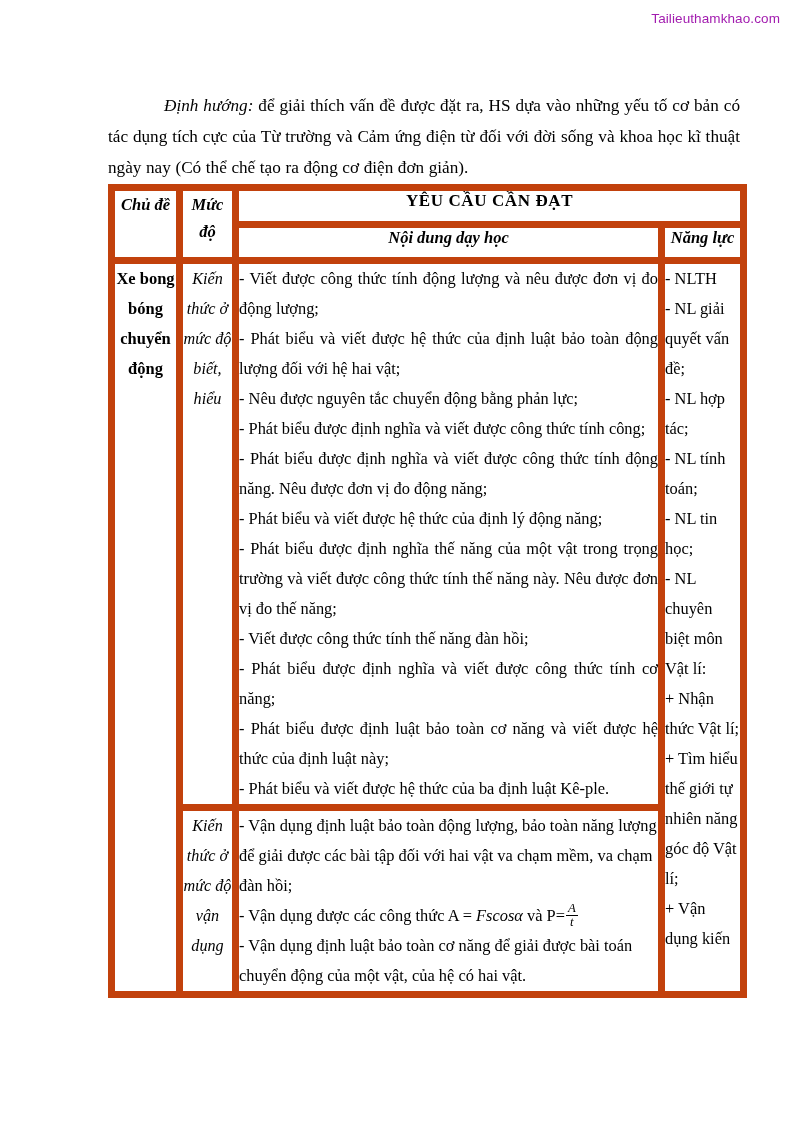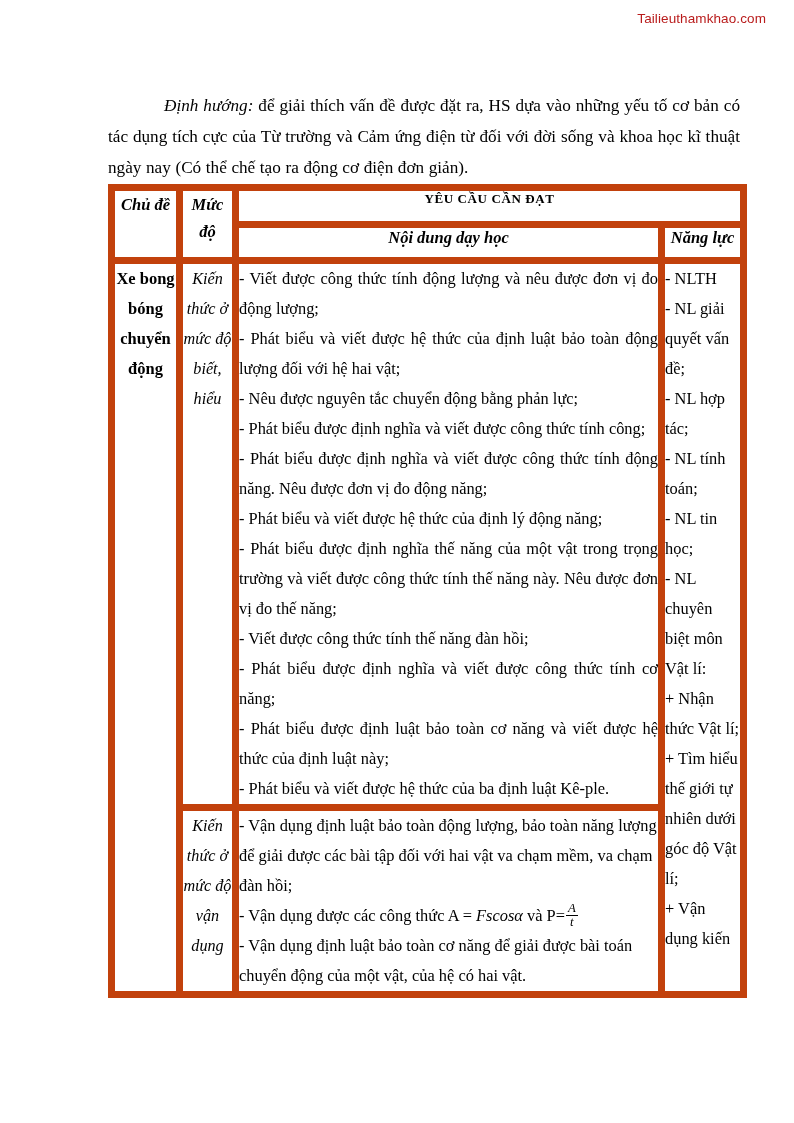--- a/index.html
+++ b/index.html
@@ -20,24 +20,24 @@
     position: absolute;
     inset: 0;
     width: 794px;
     height: 1123px;
   }
 
   
   .watermark {
     position: absolute;
     top: 11px;
-    right: 28px;
+    right: 14px;
     font-family: "Liberation Sans", "DejaVu Sans", sans-serif;
     font-size: 13.5px;
-    color: #b91c1c;
+    color: #a21caf;
     letter-spacing: 0.1px;
     white-space: nowrap;
   }
 
   
   .intro {
     position: absolute;
     left: 108px;
     top: 90px;
     width: 632px;
@@ -76,21 +76,21 @@
     vertical-align: middle;
     font-weight: bold;
     font-style: italic;
     font-size: 16.5px;
     line-height: 27px;
   }
   .th-yccd {
     text-align: center;
     vertical-align: middle;
     font-weight: bold;
-    font-size: 13px;
+    font-size: 17px;
     letter-spacing: 0.6px;
     height: 30px;
   }
   .th-content, .th-ability {
     text-align: center;
     vertical-align: middle;
     font-weight: bold;
     font-style: italic;
     font-size: 16.5px;
     height: 29px;
@@ -211,21 +211,21 @@
             <p class="last-line">- Phát biểu và viết được hệ thức của ba định luật Kê-ple.</p>
           </td>
           <td class="cell-ability" rowspan="2">
             <p>- NLTH</p>
             <p>- NL giải quyết vấn đề;</p>
             <p>- NL hợp tác;</p>
             <p>- NL tính toán;</p>
             <p>- NL tin học;</p>
             <p>- NL chuyên biệt môn Vật lí:</p>
             <p>+ Nhận thức Vật lí;</p>
-            <p>+ Tìm hiểu thế giới tự nhiên dưới góc độ Vật lí;</p>
+            <p>+ Tìm hiểu thế giới tự nhiên năng góc độ Vật lí;</p>
             <p>+ Vận dụng kiến</p>
           </td>
         </tr>
 
         <tr>
           <td class="cell-level">Kiến thức ở mức độ vận dụng</td>
           <td class="cell-content">
             <p class="last-line">- Vận dụng định luật bảo toàn động lượng, bảo toàn năng lượng để giải được các bài tập đối với hai vật va chạm mềm, va chạm đàn hồi;</p>
             <p class="last-line"><span>- Vận dụng được các công thức A  =  </span><span class="mathvar">Fscosα</span><span> và P=</span><span class="frac"><span class="num">A</span><span class="den">t</span></span></p>
             <p class="last-line">- Vận dụng định luật bảo toàn cơ năng để giải được bài toán chuyển động của một vật, của hệ có hai vật.</p>

